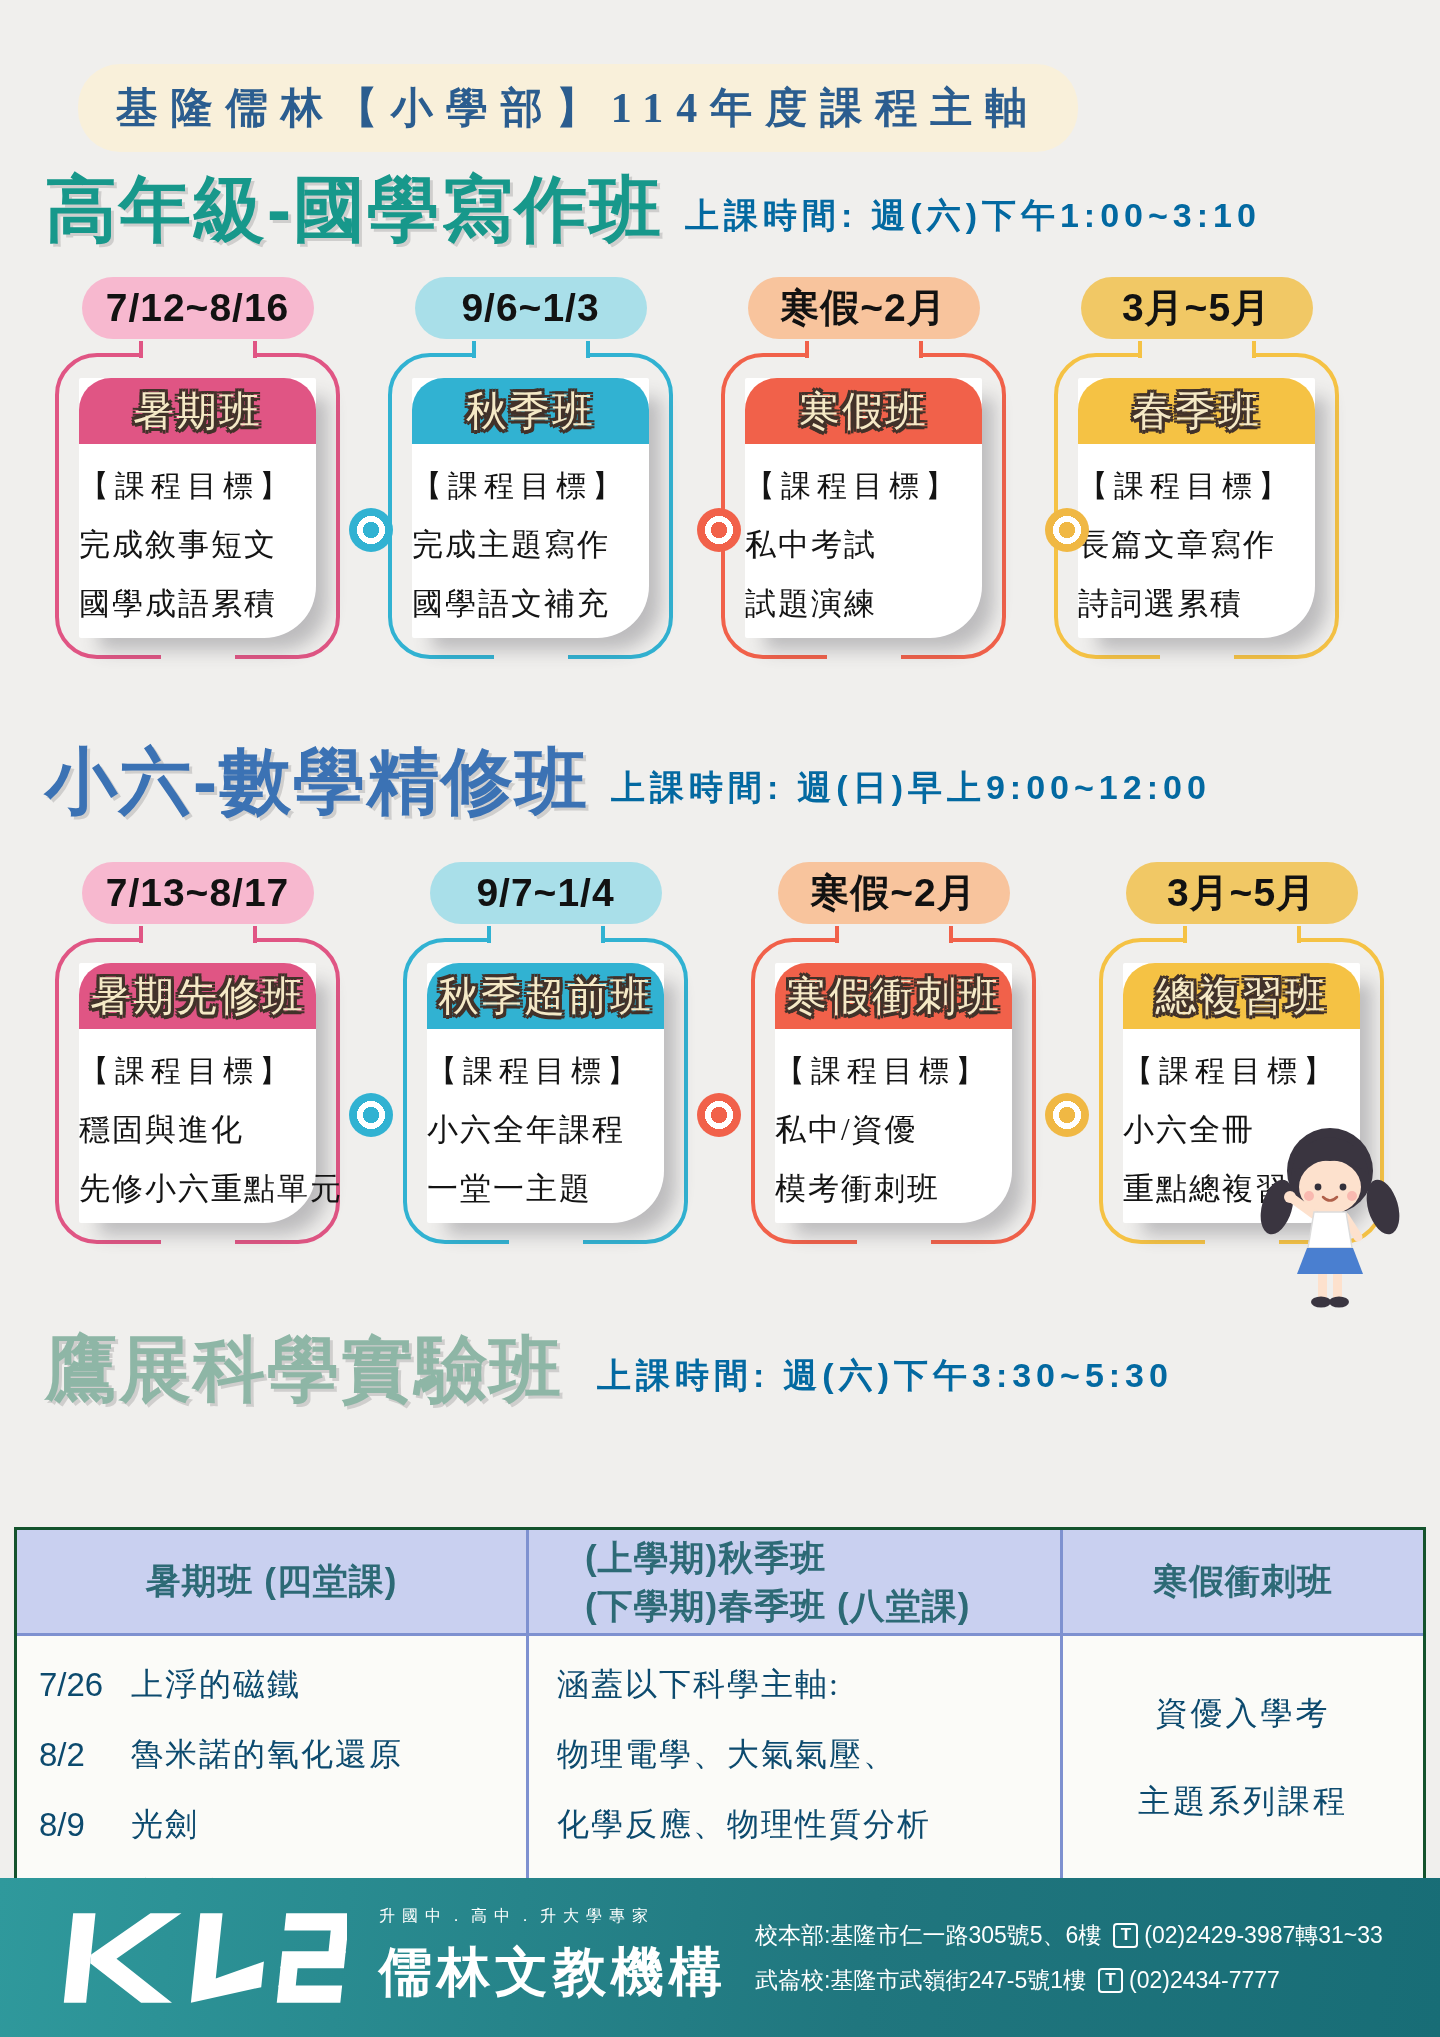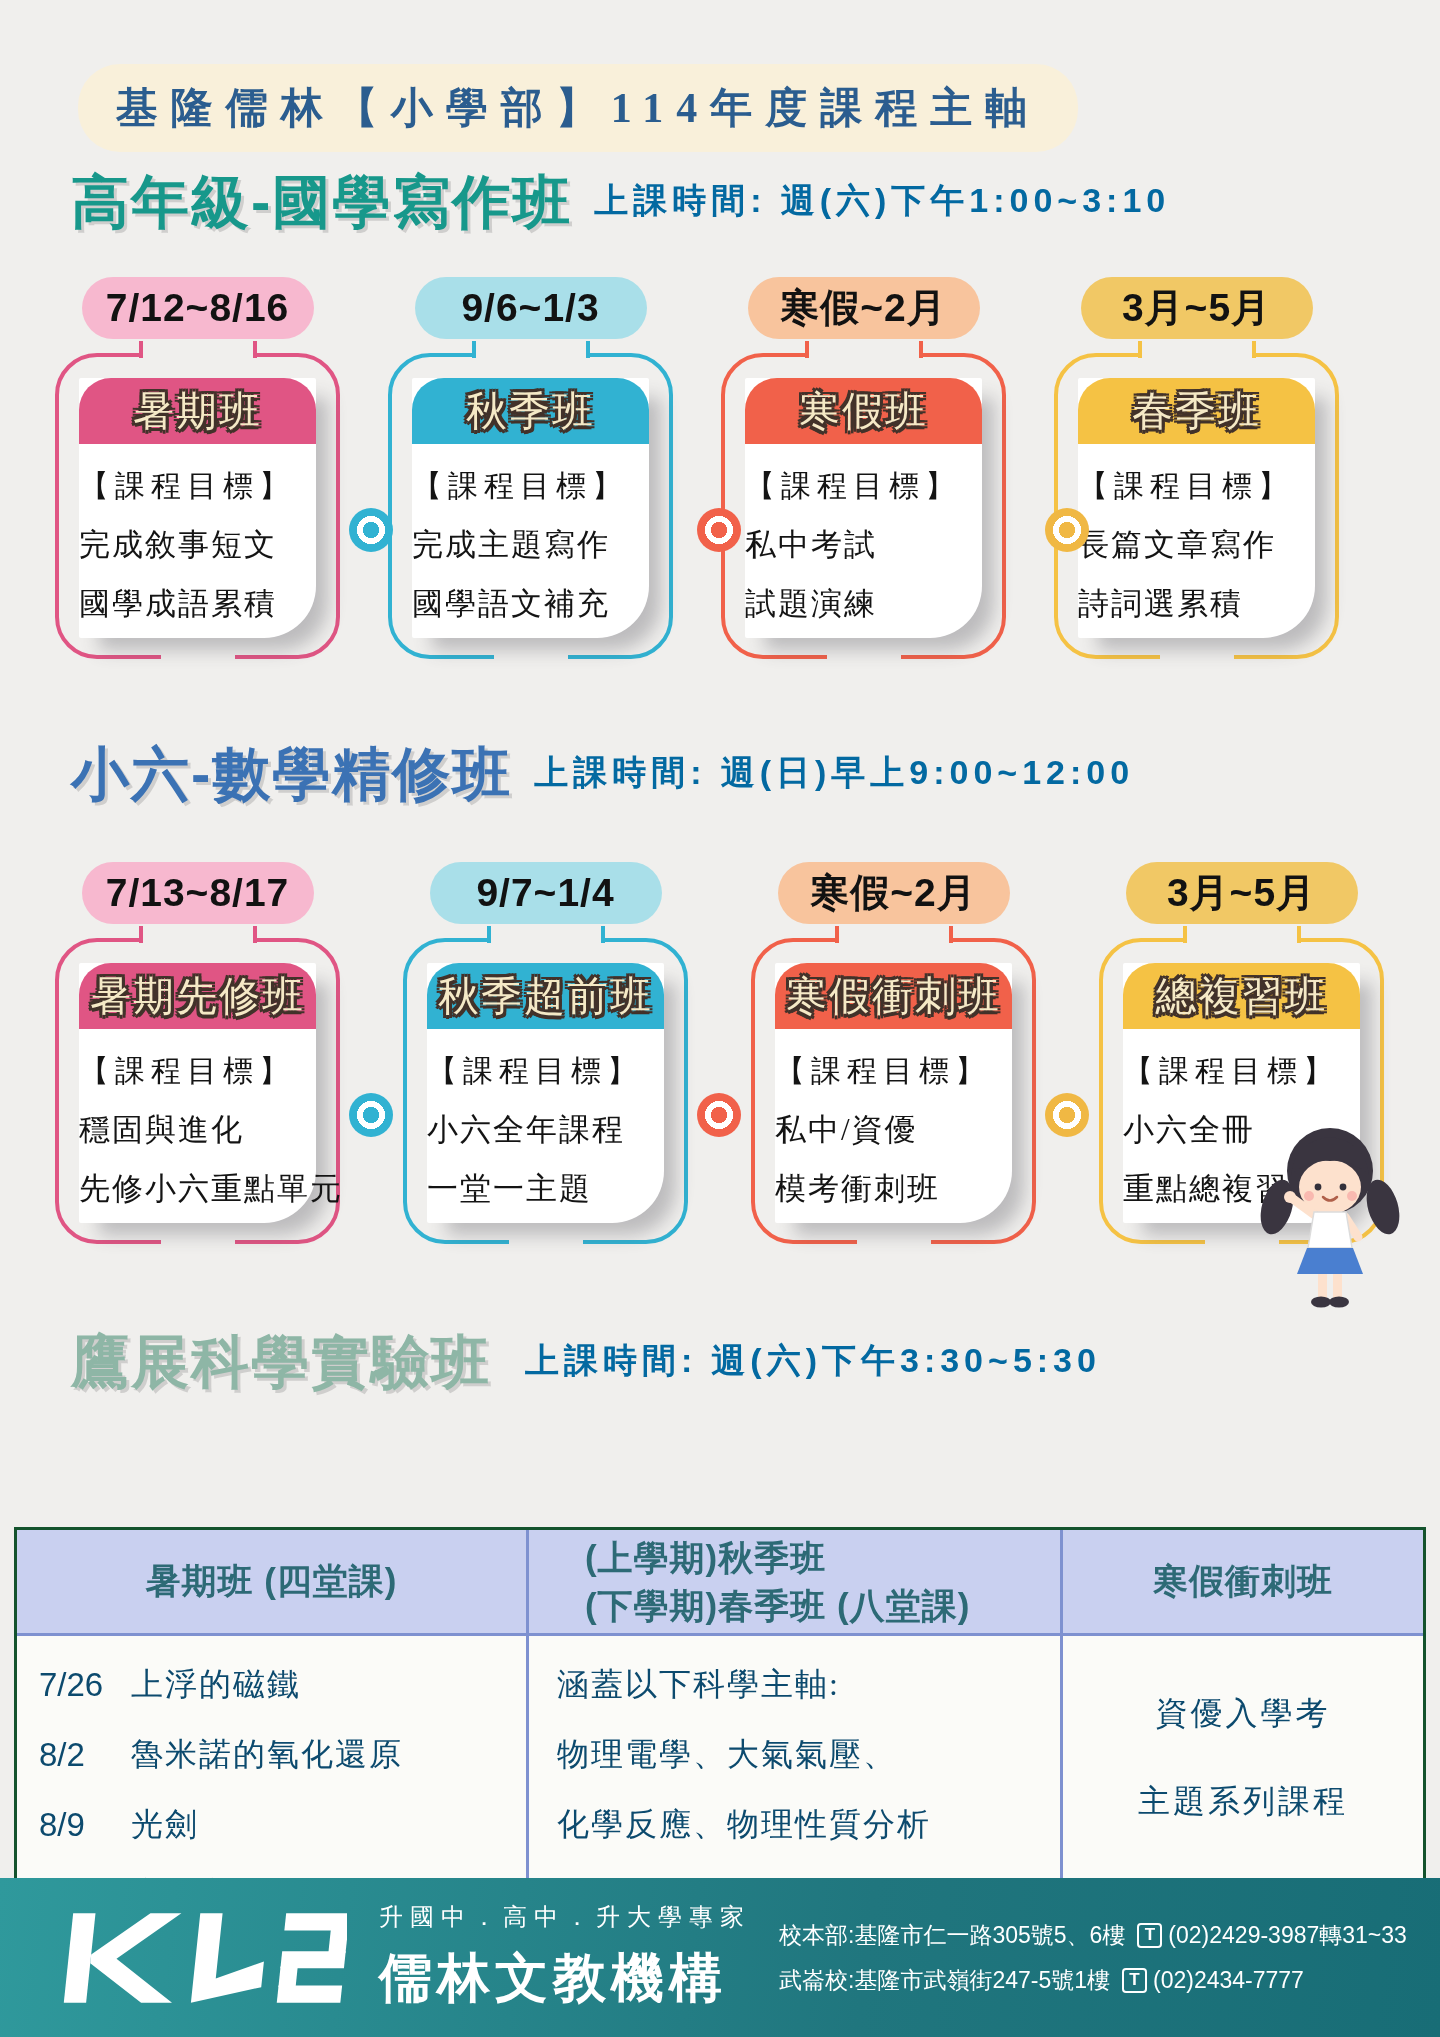--- a/index.html
+++ b/index.html
@@ -8,22 +8,22 @@
   .page { position:relative; width:1440px; height:2037px; background:#f0efed; overflow:hidden; }
 
   
   .banner { position:absolute; left:78px; top:64px; width:1000px; height:88px;
     background:#f9f0da; border-radius:42px; display:flex; align-items:center; justify-content:center; }
   .banner-title { font-family:"Liberation Serif","DejaVu Serif",serif; font-weight:bold;
     font-size:42px; color:#2b5d8f; letter-spacing:13px; white-space:nowrap; }
 
   
   .sec-head { position:absolute; left:45px; display:flex; align-items:flex-end; white-space:nowrap; }
-  .sec-title { font-size:58px; font-weight:bold; letter-spacing:2px; line-height:1.1;
-    text-shadow:3px 3px 0 rgba(90,90,90,.22);margin-left:26px; }
+  .sec-title { font-size:72px; font-weight:bold; letter-spacing:2px; line-height:1.1;
+    text-shadow:3px 3px 0 rgba(90,90,90,.22); }
   .sec-title.c1 { color:#17988b; }
   .sec-title.c2 { color:#3b72b4; }
   .sec-title.c3 { color:#8eb6a6; }
   .sec-time { margin-left:22px; padding-bottom:10px; font-size:34px; font-weight:bold; color:#0369a1;
     letter-spacing:5px; }
   .sec-time .tv { margin-left:14px; }
 
   
   .cards { position:absolute; left:55px; width:1330px; display:flex; gap:63px; }
   .card-col { width:285px; position:relative; }
@@ -73,21 +73,21 @@
   .sched-row, .axis-row { height:70px; display:flex; align-items:center; letter-spacing:2px; }
   .sched-date { font-family:"Liberation Sans",sans-serif; width:92px; letter-spacing:0; font-size:33px; }
   .td3 .cram-line { letter-spacing:3px; }
 
   
   .footer { position:absolute; left:0; top:1878px; width:1440px; height:159px;
     background:linear-gradient(97deg,#2f999c 0%, #20767e 60%, #186d76 100%);
     display:flex; align-items:center; }
   .logo-box { margin-left:55px; width:292px; height:106px; flex:none; }
   .brand-block { margin-left:32px; color:#fff; }
-  .tagline { font-size:24px; letter-spacing:7px; margin-bottom:10px; white-space:nowrap; }
+  .tagline { font-size:16px; letter-spacing:7px; margin-bottom:10px; white-space:nowrap; }
   .brand-name { font-size:53px; font-weight:bold; letter-spacing:5px; white-space:nowrap; }
   .addr-block { margin-left:28px; color:#fff; }
   .addr-line { font-size:23px; height:45px; display:flex; align-items:center; white-space:nowrap; }
   .phone-icon { display:inline-flex; align-items:center; justify-content:center; width:25px; height:25px;
     border:2px solid #fff; border-radius:4px; font-size:17px; font-weight:bold; margin:0 6px 0 12px; flex:none; }
 
   .girl { position:absolute; left:1255px; top:1115px; width:150px; height:195px; z-index:5; }
 </style>
 </head>
 <body>

